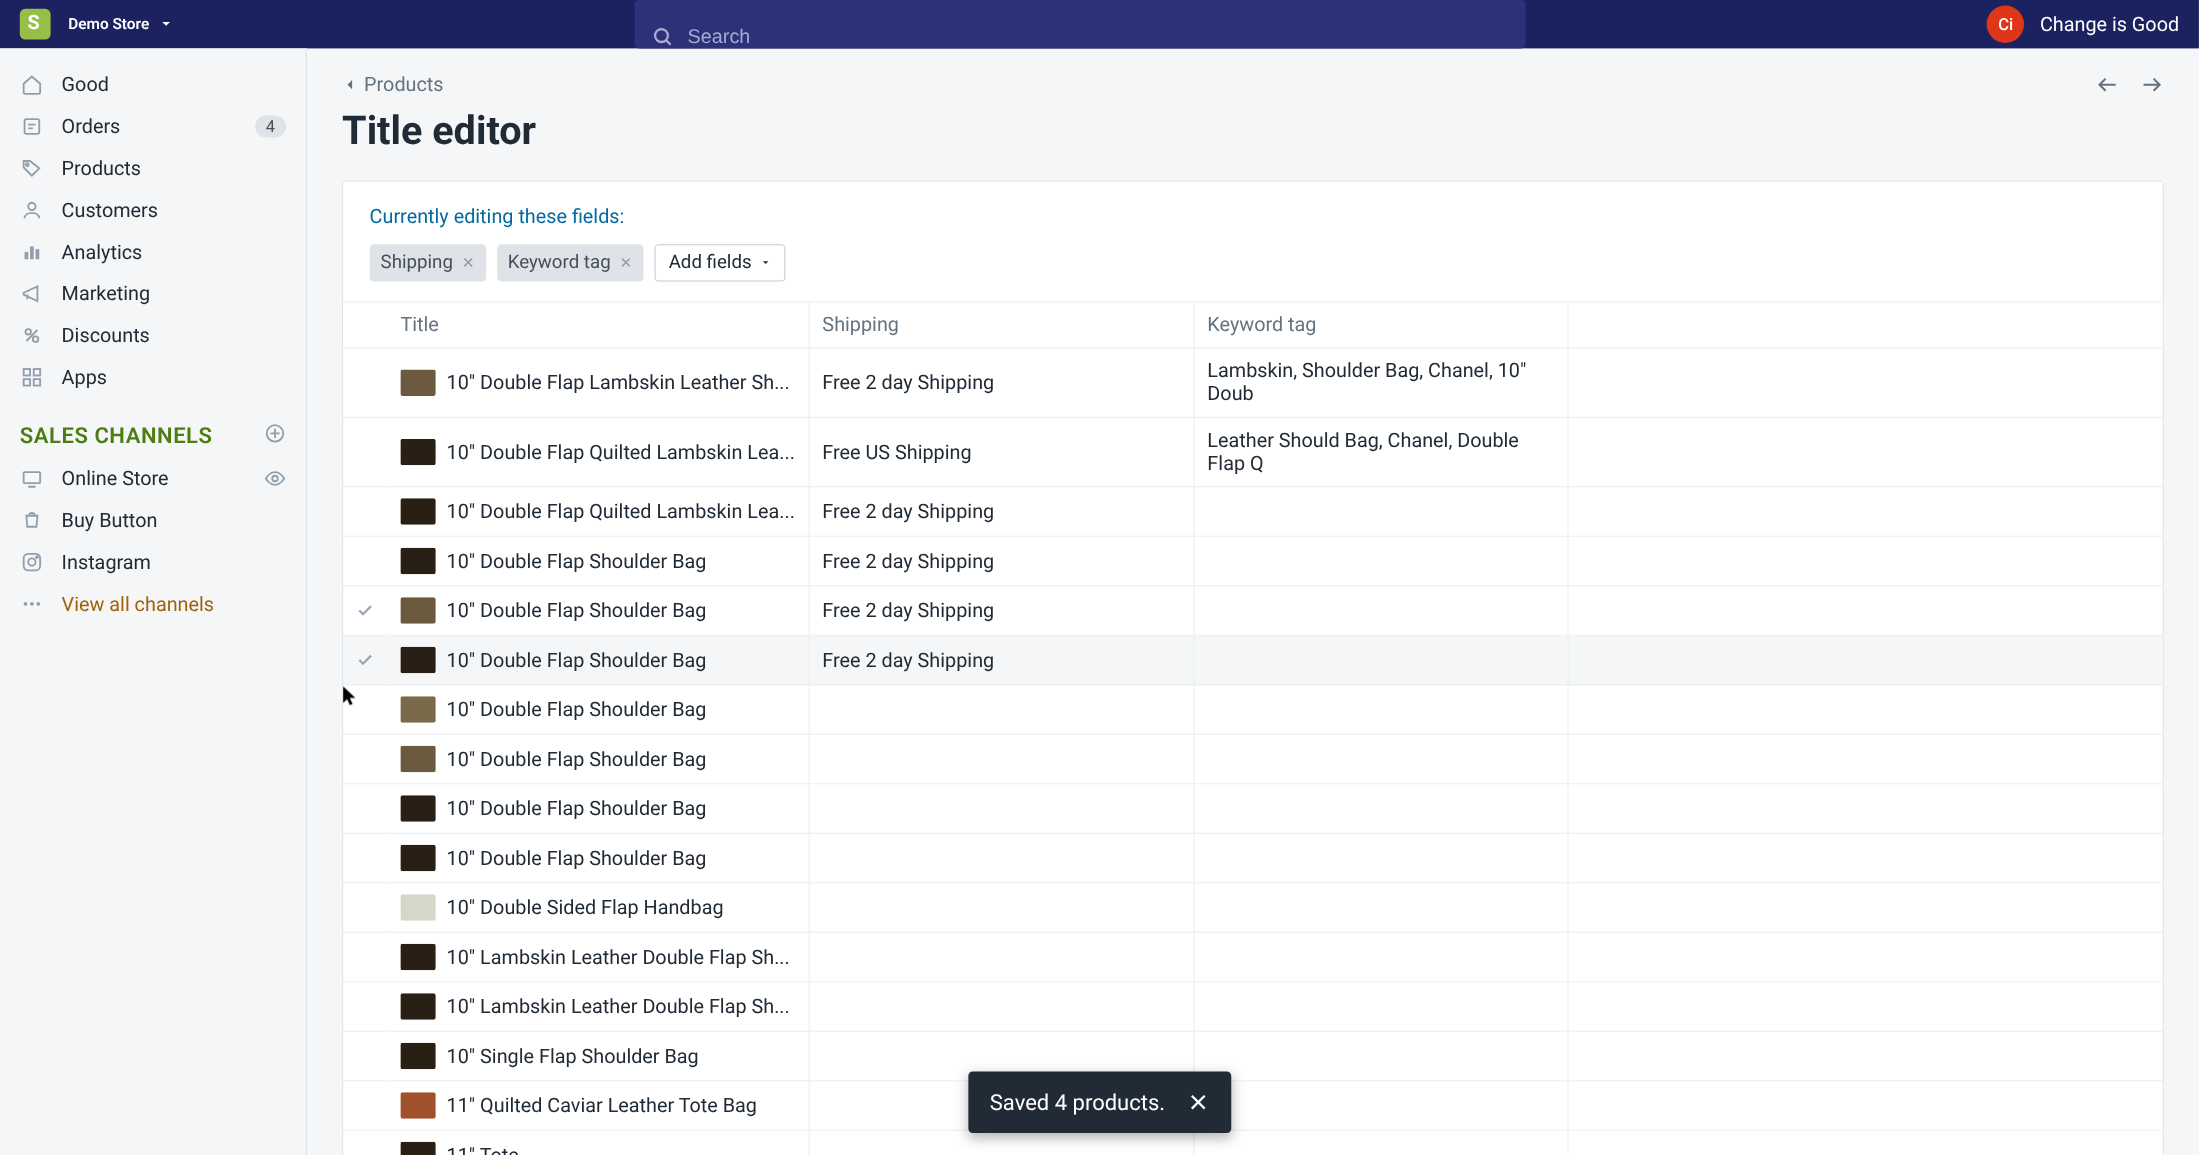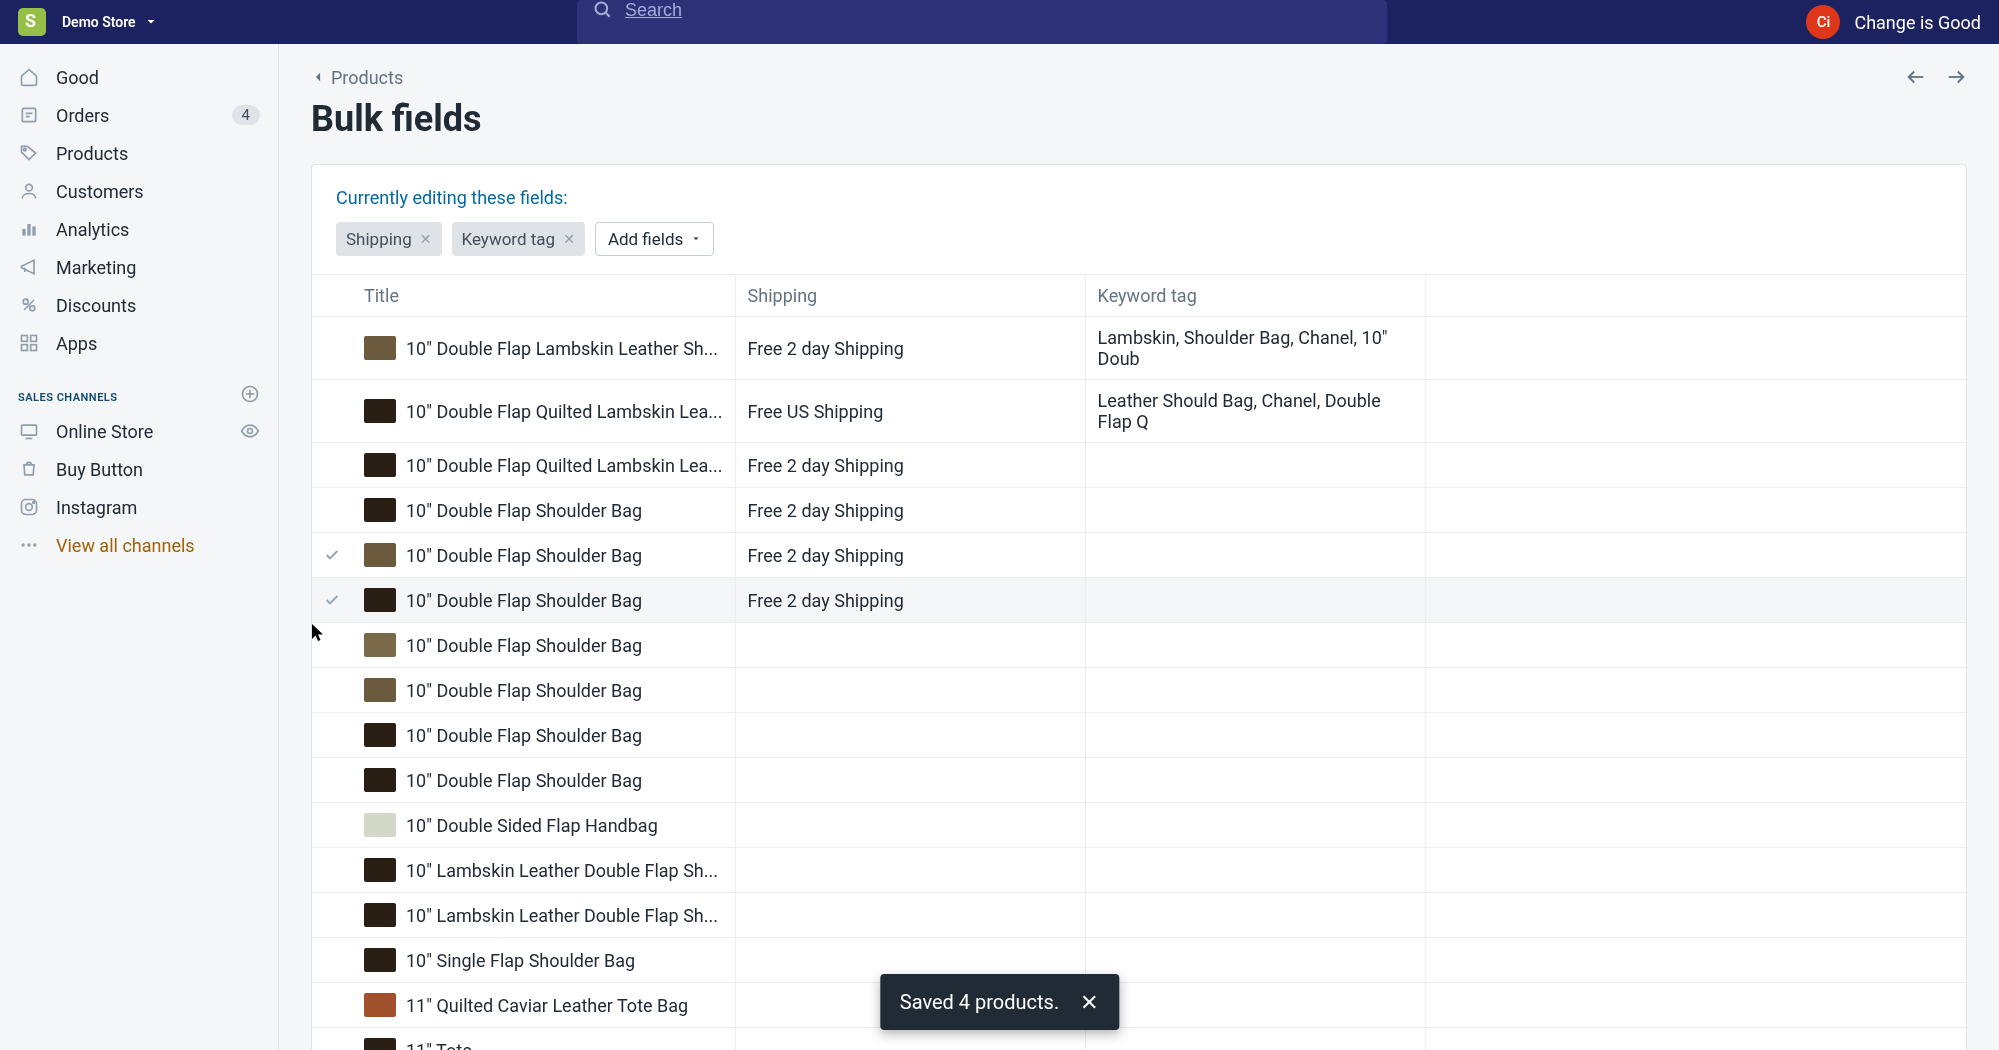--- a/index.html
+++ b/index.html
@@ -6,36 +6,36 @@
 body { font-family: -apple-system, BlinkMacSystemFont, "Segoe UI", Roboto, sans-serif; background: #f4f6f8; color: #212b36; overflow: hidden; }
 .app { width: 1999px; height: 1050px; display: flex; flex-direction: column; }
 
 
 .topbar { height: 64px; background: #1c2260; color: #fff; display: flex; align-items: center; padding: 0 18px; }
 .logo { width: 28px; height: 28px; background: #95bf47; border-radius: 5px; position: relative; margin-right: 16px; }
 .logo::after { content: "S"; position: absolute; top: 2px; left: 7px; font-weight: 700; color: #fff; font-size: 18px; }
 .store-switch { display: flex; align-items: center; font-weight: 600; font-size: 14px; cursor: pointer; }
 .store-switch .chev { margin-left: 8px; }
 .search-wrap { flex: 1; display: flex; justify-content: center; }
-.search-box { width: 810px; height: 44px; background: #2d3278; border-radius: 4px; display: flex; align-items: flex-start; padding: 0 16px; color: #a5aad6; text-decoration: underline; }
+.search-box { width: 810px; height: 44px; background: #2d3278; border-radius: 4px; display: flex; align-items: flex-end; padding: 0 16px; color: #a5aad6; }
 .search-box svg { margin-right: 12px; }
 .search-input { background: transparent; border: none; color: #fff; font-size: 18px; outline: none; flex: 1; }
 .search-input::placeholder { color: #a5aad6; }
 .user-wrap { display: flex; align-items: center; gap: 14px; cursor: pointer; }
 .avatar { width: 34px; height: 34px; border-radius: 50%; background: #de3618; color: #fff; display: flex; align-items: center; justify-content: center; font-size: 15px; font-weight: 500; }
 .username { font-size: 18px; }
 
 
 .below { flex: 1; display: flex; }
 .sidebar { width: 279px; background: #f4f6f8; border-right: 1px solid #dfe3e8; display: flex; flex-direction: column; padding-top: 14px; }
 .nav-item { display: flex; align-items: center; padding: 8px 18px; font-size: 18px; color: #212b36; cursor: pointer; gap: 16px; }
 .nav-icon { width: 22px; height: 22px; color: #919eab; display: flex; align-items: center; justify-content: center; }
 .nav-label { flex: 1; }
 .nav-badge { background: #dfe3e8; border-radius: 12px; padding: 1px 10px; font-size: 15px; color: #454f5b; }
-.section-hdr { display: flex; align-items: flex-end; justify-content: space-between; padding: 22px 18px 8px 18px; font-size: 11px; font-weight: 600; color: #0c4a6e; letter-spacing: 0.5px; }
+.section-hdr { display: flex; align-items: flex-start; justify-content: space-between; padding: 22px 18px 8px 18px; font-size: 20px; font-weight: 600; color: #4d7c0f; letter-spacing: 0.5px; }
 .section-hdr .plus { color: #919eab; cursor: pointer; }
 .nav-sub { color: #a16207; }
 .eye { color: #919eab; }
 .sidebar-spacer { flex: 1; }
 
 
 .main { flex: 1; padding: 22px 32px; overflow: auto; position: relative; }
 .breadcrumb-row { display: flex; align-items: center; justify-content: space-between; }
 .breadcrumb { display: flex; align-items: center; color: #637381; font-size: 18px; cursor: pointer; gap: 6px; }
 .pager { display: flex; gap: 18px; color: #637381; }
@@ -268,21 +268,21 @@
             </span>
           <span>
               <svg width="22" height="22" viewBox="0 0 24 24" fill="none" stroke="currentColor" stroke-width="2">
                 <line x1="4" y1="12" x2="20" y2="12"></line>
                 <polyline points="14 6 20 12 14 18"></polyline>
               </svg>
             </span>
         </div>
       </div>
 
-      <h1 class="page-title">Bulk fields</h1>
+      <h1 class="page-title">Title editor</h1>
 
       <div class="card">
         <div class="card-head">
           <div class="field-label">Currently editing these fields:</div>
           <div class="chips">
             <div class="chip">
               <span>Shipping</span>
               <span class="x">✕</span>
             </div>
             <div class="chip">

